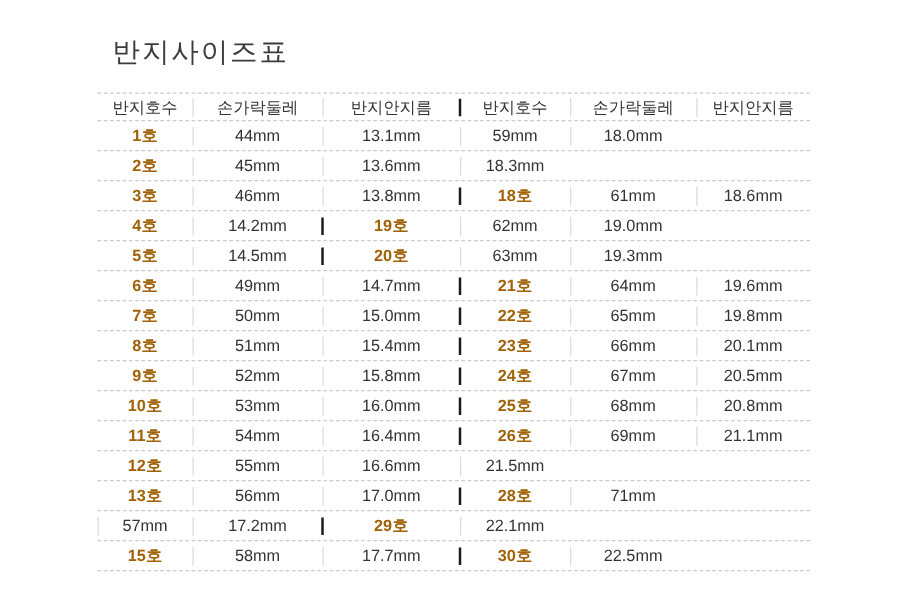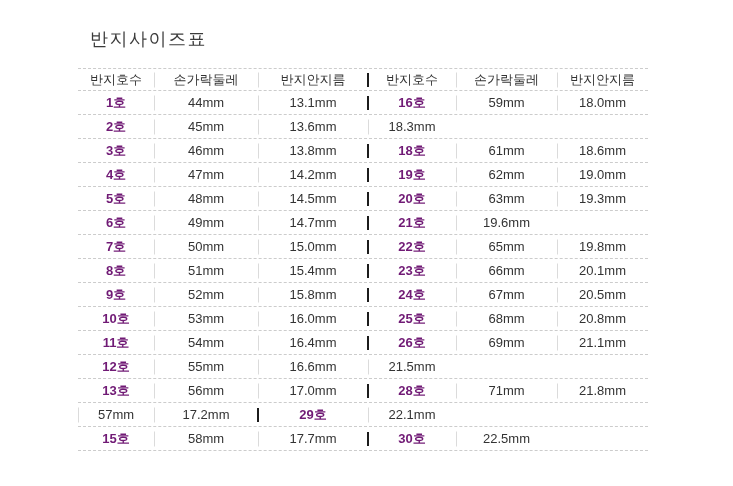--- a/index.html
+++ b/index.html
@@ -2,21 +2,21 @@
 <html><head>
 <meta charset="utf-8">
 <style>
   * { box-sizing: border-box; margin: 0; padding: 0; }
   html, body { width: 733px; height: 486px; background: #ffffff; overflow: hidden; }
   body { font-family: "Liberation Sans", sans-serif; }
 
   .page-title {
     margin: 27px 0 0 90px;
     font-family: "Liberation Serif", serif;
-    font-size: 18px;
+    font-size: 22px;
     font-weight: 400;
     color: #3b3b3b;
     letter-spacing: 1.5px;
   }
 
   .size-table {
     margin: 17px 0 0 78px;
     width: 570px;
   }
 
@@ -34,21 +34,21 @@
   .cell {
     position: relative;
     height: 100%;
     display: flex;
     align-items: center;
     justify-content: center;
     font-size: 13px;
     color: #333333;
     white-space: nowrap;
   }
-  .cell.num { font-weight: 700; color: #701a75; }
+  .cell.num { font-weight: 700; color: #a16207; }
   .t-head .cell { font-weight: 400; color: #333333; }
 
   
   .cell.v-light::before {
     content: "";
     position: absolute;
     left: 0;
     top: 50%;
     transform: translateY(-50%);
     width: 1px;
@@ -80,21 +80,20 @@
     <div class="cell v-light">반지안지름</div>
     <div class="cell v-dark">반지호수</div>
     <div class="cell v-light">손가락둘레</div>
     <div class="cell v-light">반지안지름</div>
   </div>
 
   <div class="t-row">
     <div class="cell num">1호</div>
     <div class="cell v-light">44mm</div>
     <div class="cell v-light">13.1mm</div>
-    <div class="cell num v-dark">16호</div>
     <div class="cell v-light">59mm</div>
     <div class="cell v-light">18.0mm</div>
   </div>
 
   <div class="t-row">
     <div class="cell num">2호</div>
     <div class="cell v-light">45mm</div>
     <div class="cell v-light">13.6mm</div>
     <div class="cell v-light">18.3mm</div>
   </div>
@@ -103,41 +102,40 @@
     <div class="cell num">3호</div>
     <div class="cell v-light">46mm</div>
     <div class="cell v-light">13.8mm</div>
     <div class="cell num v-dark">18호</div>
     <div class="cell v-light">61mm</div>
     <div class="cell v-light">18.6mm</div>
   </div>
 
   <div class="t-row">
     <div class="cell num">4호</div>
-    <div class="cell v-light">47mm</div>
     <div class="cell v-light">14.2mm</div>
     <div class="cell num v-dark">19호</div>
     <div class="cell v-light">62mm</div>
     <div class="cell v-light">19.0mm</div>
   </div>
 
   <div class="t-row">
     <div class="cell num">5호</div>
-    <div class="cell v-light">48mm</div>
     <div class="cell v-light">14.5mm</div>
     <div class="cell num v-dark">20호</div>
     <div class="cell v-light">63mm</div>
     <div class="cell v-light">19.3mm</div>
   </div>
 
   <div class="t-row">
     <div class="cell num">6호</div>
     <div class="cell v-light">49mm</div>
     <div class="cell v-light">14.7mm</div>
     <div class="cell num v-dark">21호</div>
+    <div class="cell v-light">64mm</div>
     <div class="cell v-light">19.6mm</div>
   </div>
 
   <div class="t-row">
     <div class="cell num">7호</div>
     <div class="cell v-light">50mm</div>
     <div class="cell v-light">15.0mm</div>
     <div class="cell num v-dark">22호</div>
     <div class="cell v-light">65mm</div>
     <div class="cell v-light">19.8mm</div>
@@ -185,21 +183,20 @@
     <div class="cell v-light">16.6mm</div>
     <div class="cell v-light">21.5mm</div>
   </div>
 
   <div class="t-row">
     <div class="cell num">13호</div>
     <div class="cell v-light">56mm</div>
     <div class="cell v-light">17.0mm</div>
     <div class="cell num v-dark">28호</div>
     <div class="cell v-light">71mm</div>
-    <div class="cell v-light">21.8mm</div>
   </div>
 
   <div class="t-row">
     <div class="cell v-light">57mm</div>
     <div class="cell v-light">17.2mm</div>
     <div class="cell num v-dark">29호</div>
     <div class="cell v-light">22.1mm</div>
   </div>
 
   <div class="t-row">

